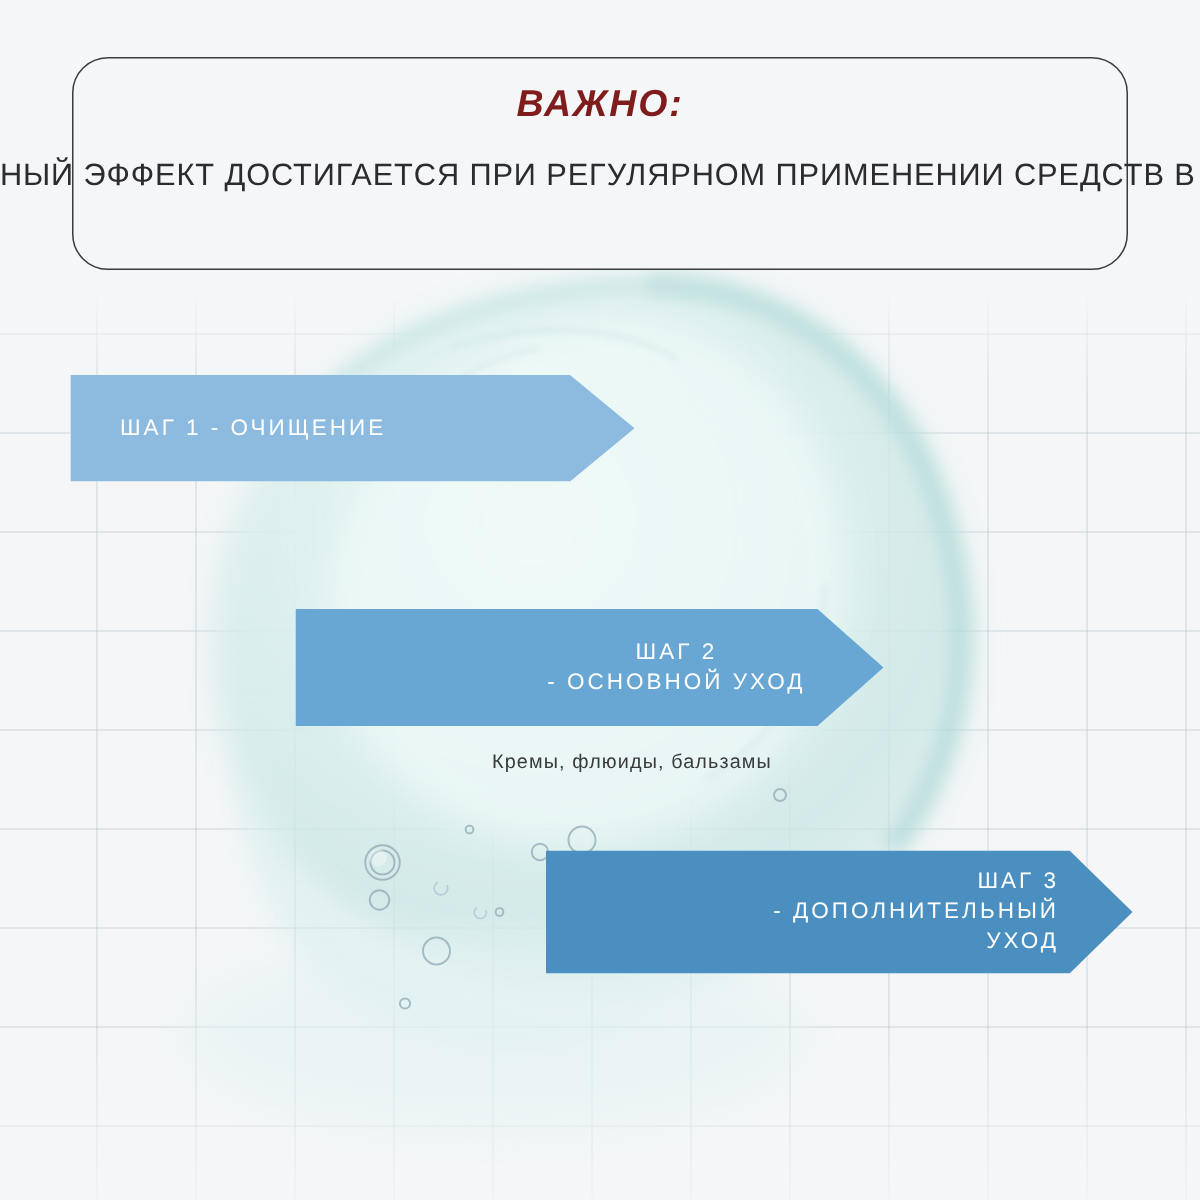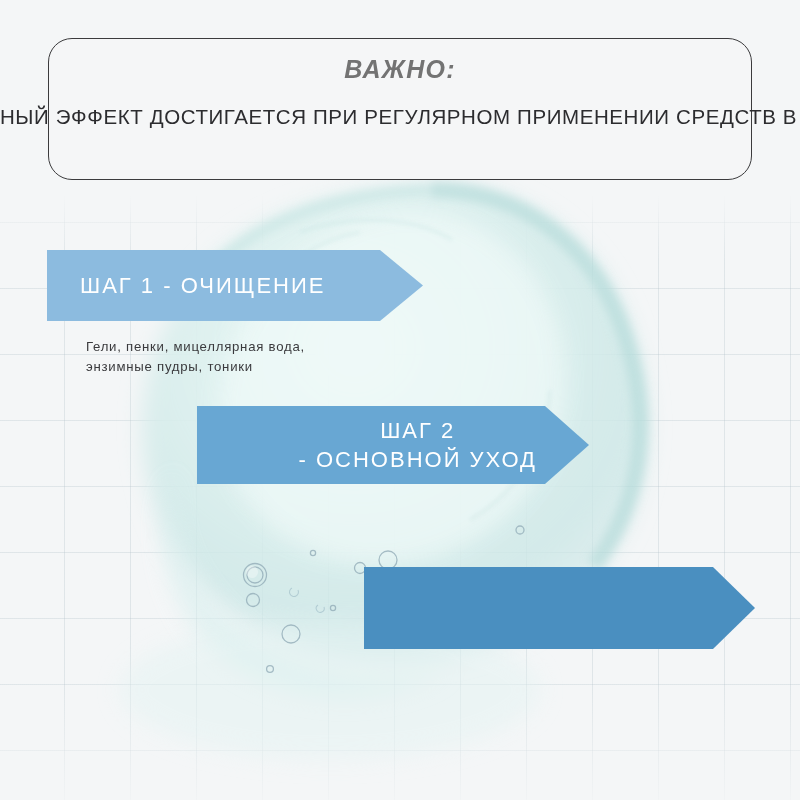--- a/index.html
+++ b/index.html
@@ -71,21 +71,21 @@
     flex-direction: column;
     align-items: center;
     justify-content: flex-start;
     padding-top: 17px;
   }
   .header-title {
     font-size: 25px;
     font-style: italic;
     font-weight: bold;
     letter-spacing: 1.2px;
-    color: #737373;
+    color: #7f1d1d;
     line-height: 1.1;
   }
   .header-sub {
     margin-top: 19px;
     text-align: center;
     font-size: 20.5px;
     letter-spacing: 0.6px;
     color: #2c2c2f;
     line-height: 1.38;
     white-space: nowrap;
@@ -97,21 +97,21 @@
     z-index: 12;
   }
   .step svg {
     position: absolute;
     left: 0; top: 0;
     display: block;
   }
   .step-label {
     position: absolute;
     color: #ffffff;
-    font-size: 22px;
+    font-size: 15px;
     letter-spacing: 2.0px;
     line-height: 1.33;
     white-space: pre-line;
   }
 
   #step-1 { left: 47px; top: 250px; width: 376px; height: 71px; }
   #step-1 .step-label {
     left: 33px; top: 0; height: 71px;
     display: flex; align-items: center;
     text-align: left;
@@ -265,30 +265,32 @@
     <div class="header-sub">МАКСИМАЛЬНЫЙ ЭФФЕКТ ДОСТИГАЕТСЯ ПРИ
 РЕГУЛЯРНОМ ПРИМЕНЕНИИ СРЕДСТВ В КОМПЛЕКСЕ</div>
   </div>
 
   <div class="step" id="step-1">
     <svg width="376" height="71" viewBox="0 0 376 71" xmlns="http://www.w3.org/2000/svg">
       <polygon points="0,0 333,0 376,35.5 333,71 0,71" fill="#8cbbdf"></polygon>
     </svg>
     <div class="step-label">ШАГ 1 - ОЧИЩЕНИЕ</div>
   </div>
-  <div class="caption" id="caption-1">Гели, пенки, мицеллярная вода,
-энзимные пудры, тоники</div>
 
   <div class="step" id="step-2">
     <svg width="392" height="78" viewBox="0 0 392 78" xmlns="http://www.w3.org/2000/svg">
       <polygon points="0,0 348,0 392,39 348,78 0,78" fill="#68a7d3"></polygon>
     </svg>
     <div class="step-label">ШАГ 2
 - ОСНОВНОЙ УХОД</div>
   </div>
+  <div class="caption" id="caption-2">Кремы, флюиды, бальзамы</div>
 
   <div class="step" id="step-3">
     <svg width="391" height="82" viewBox="0 0 391 82" xmlns="http://www.w3.org/2000/svg">
       <polygon points="0,0 349,0 391,41 349,82 0,82" fill="#4a8fc0"></polygon>
     </svg>
+    <div class="step-label">ШАГ 3
+- ДОПОЛНИТЕЛЬНЫЙ
+УХОД</div>
   </div>
 
 </div>
 
 </body></html>

